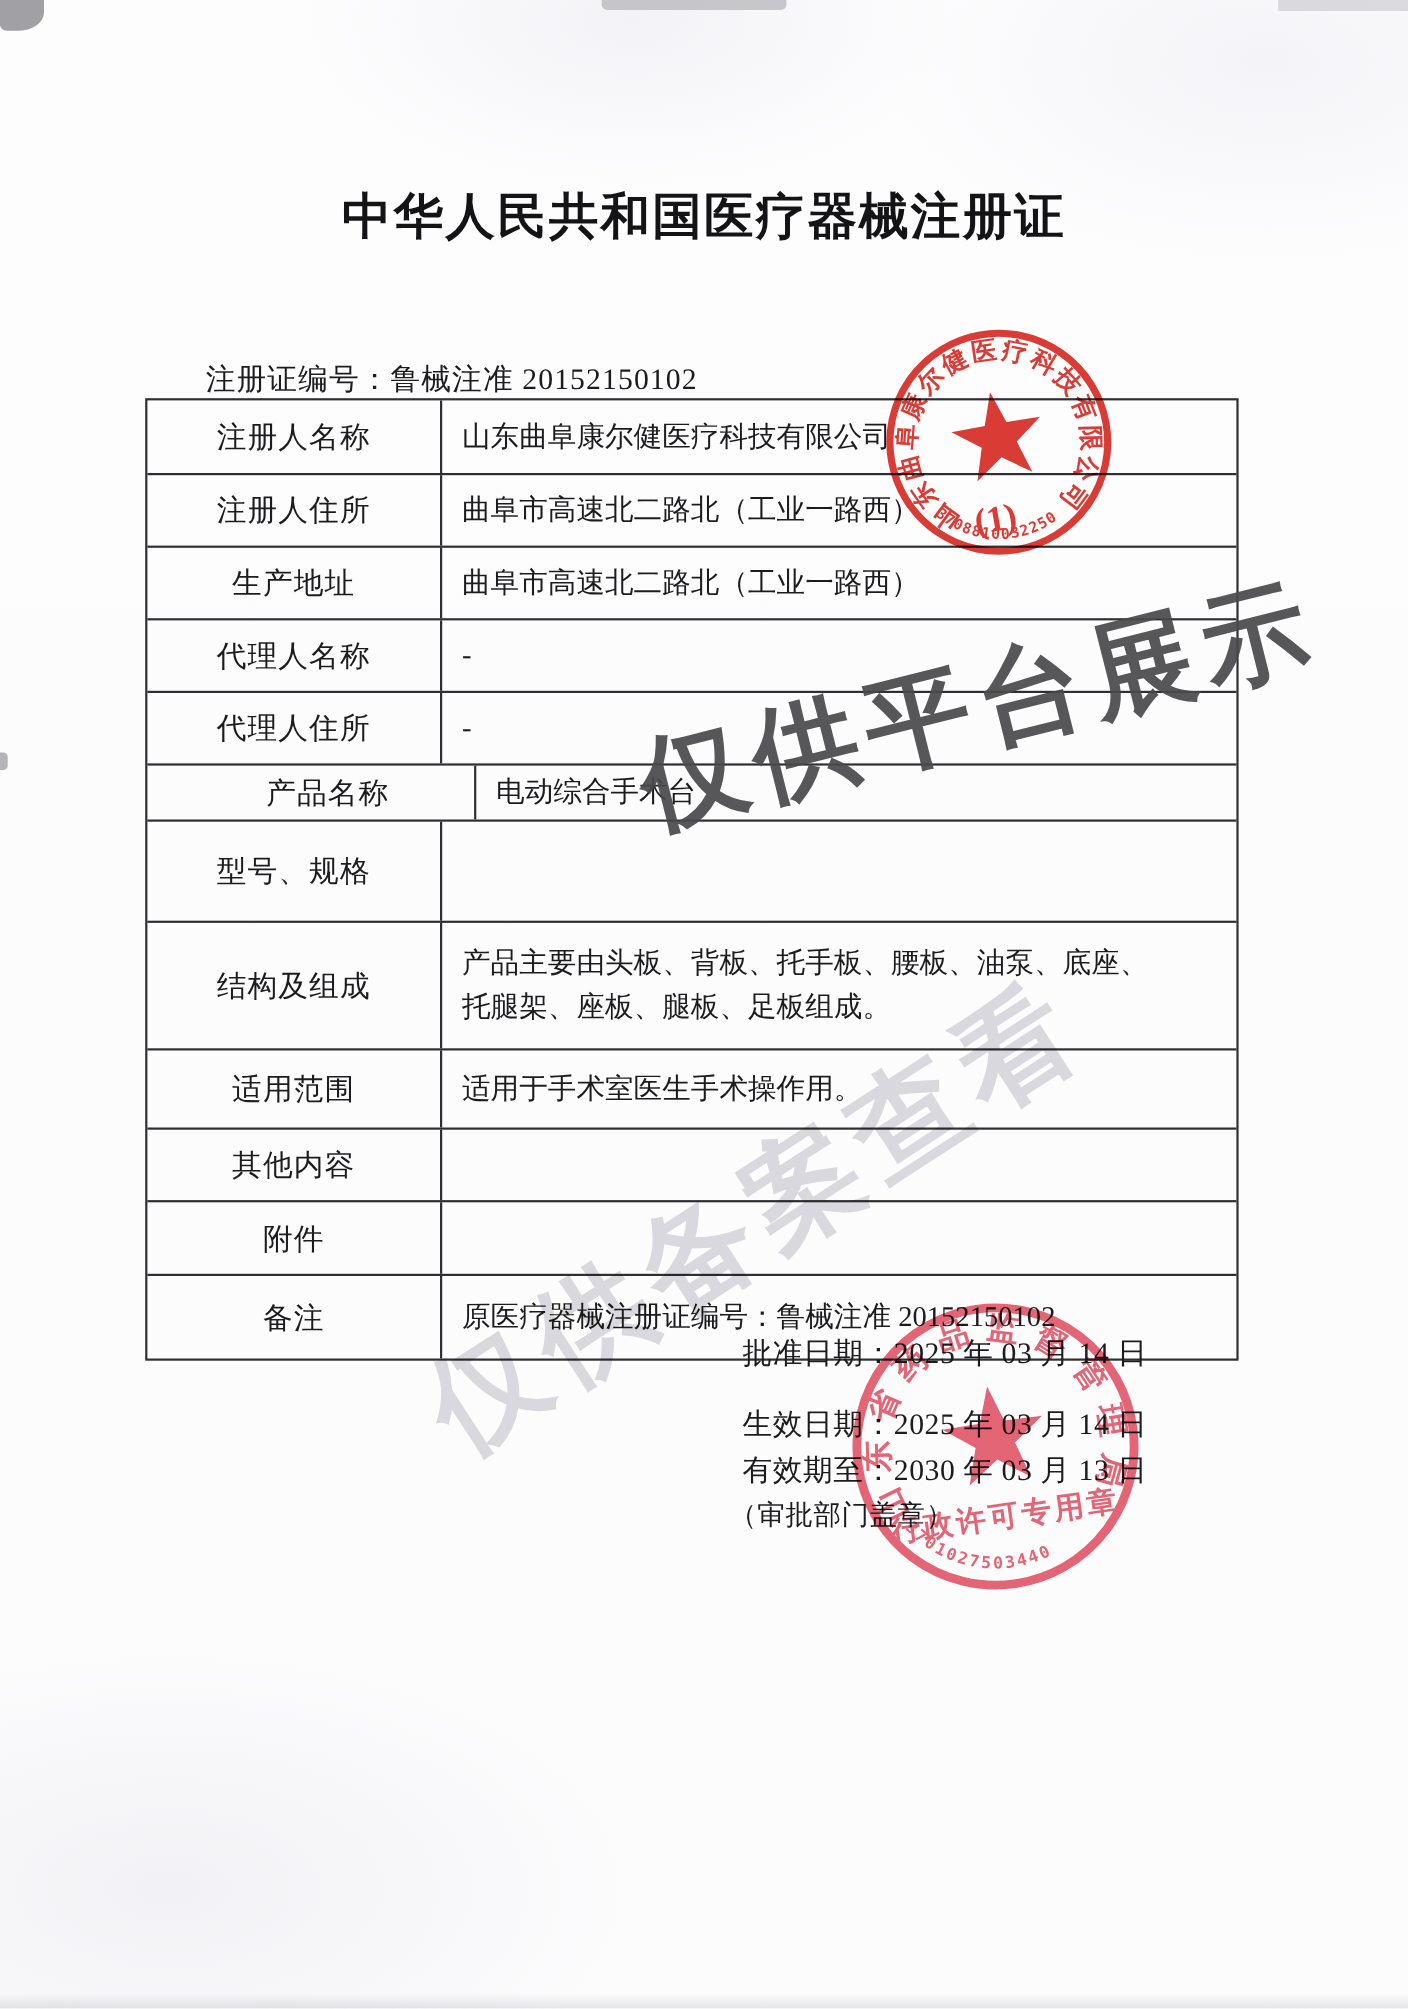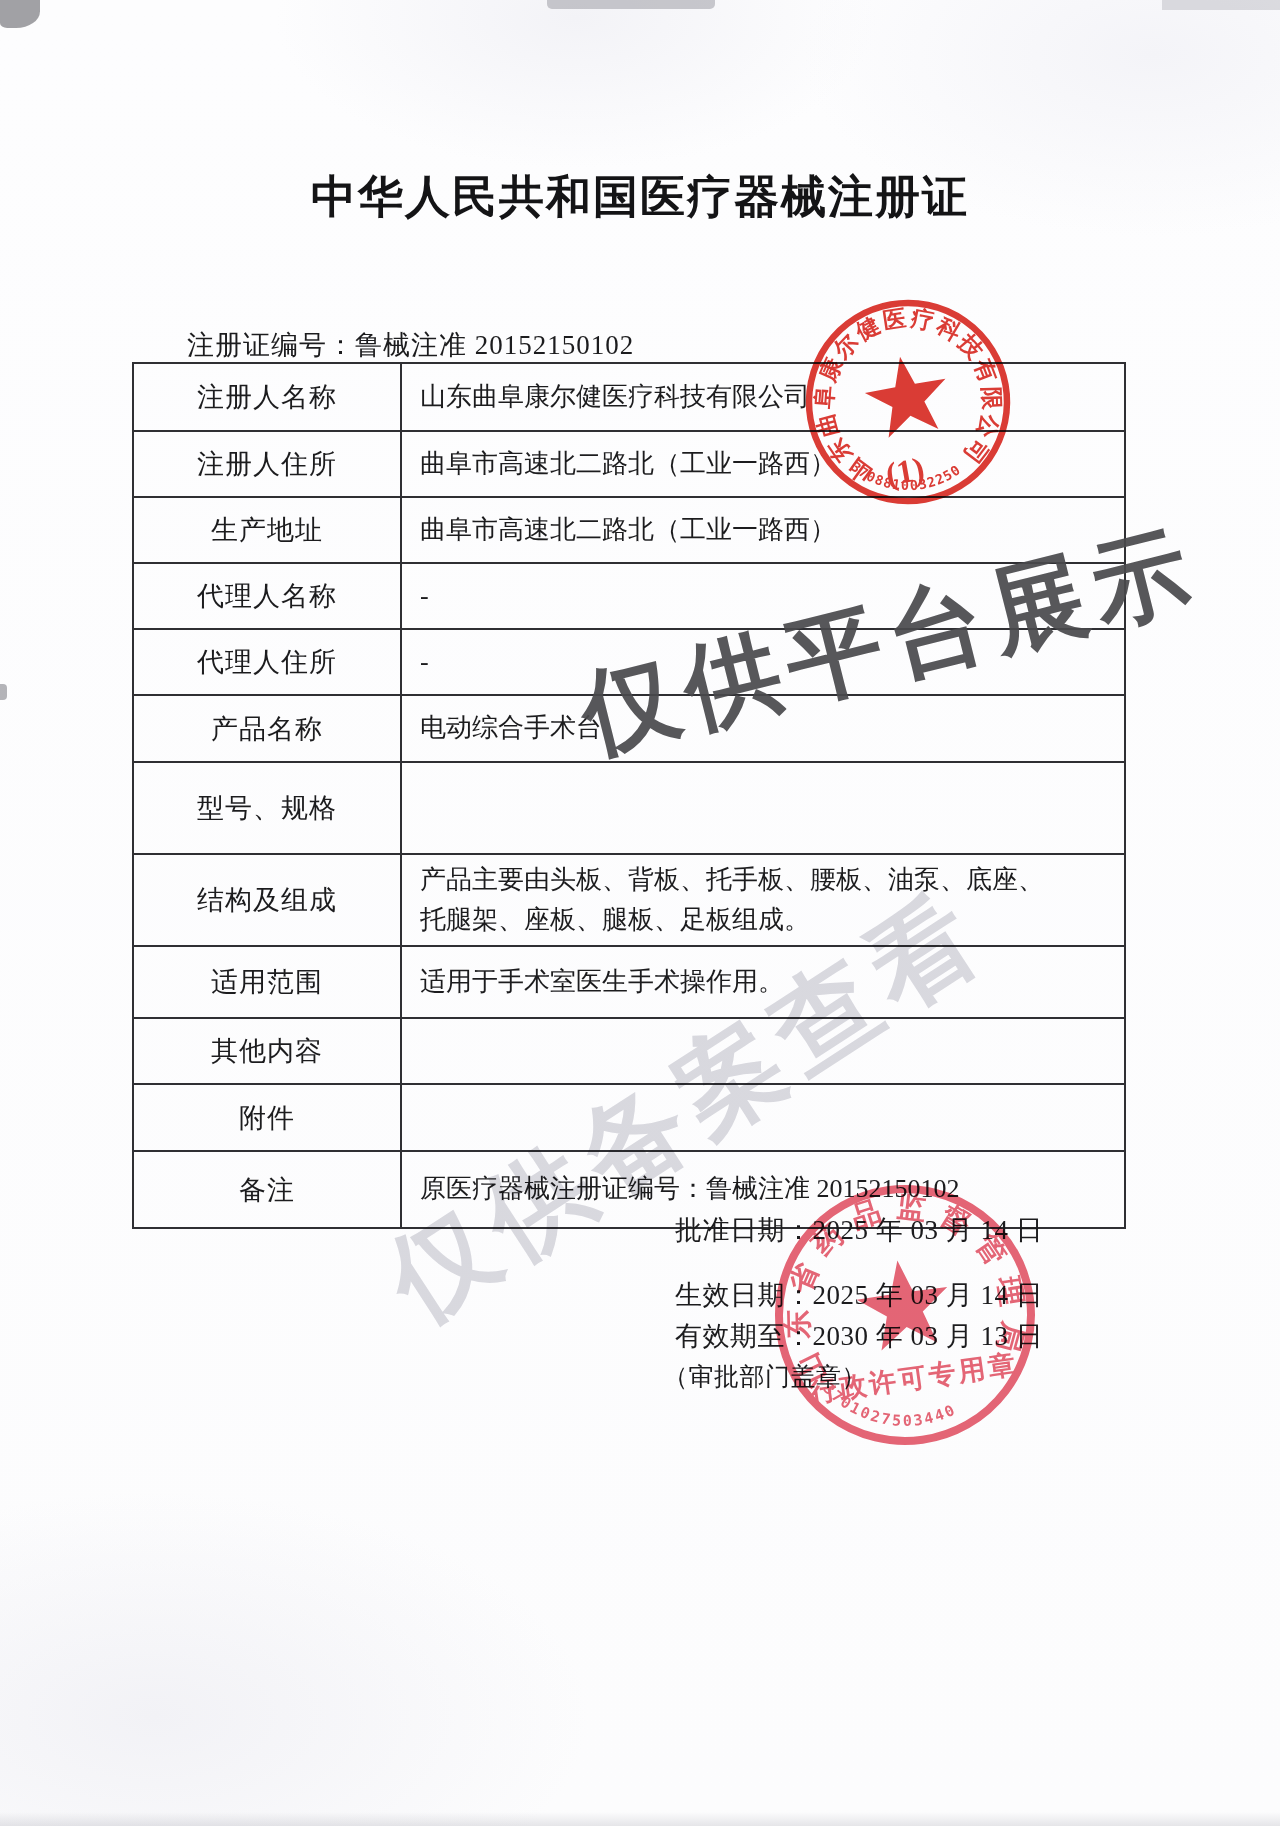--- a/index.html
+++ b/index.html
@@ -30,23 +30,23 @@
   .cert-no{position:absolute;left:187px;top:303px;font-size:27px;letter-spacing:1px;margin-top:24px;}
 
   
   .cert-table{
     position:absolute;left:132px;top:362px;width:994px;
     border:2px solid #2f2f33;box-sizing:border-box;z-index:2;
   }
   .t-row{display:flex;border-top:2px solid #2f2f33;box-sizing:border-box;}
   .t-row:first-child{border-top:none;}
   .t-row:nth-child(-n+5){height:66px;}
-  .t-row:nth-child(6){height:67px;}
+  .t-row:nth-child(6){height:51px;padding-left:31px;}
   .t-row:nth-child(7){height:92px;}
-  .t-row:nth-child(8){height:92px;}
+  .t-row:nth-child(8){height:116px;}
   .t-row:nth-child(9){height:72px;}
   .t-row:nth-child(10){height:66px;}
   .t-row:nth-child(11){height:67px;}
   .t-row:nth-child(12){height:77px;}
   .t-label{
     width:268px;flex:0 0 268px;border-right:2px solid #2f2f33;box-sizing:border-box;
     display:flex;align-items:center;justify-content:center;
     font-size:27px;letter-spacing:1px;text-align:right;
   }
   .t-value{

